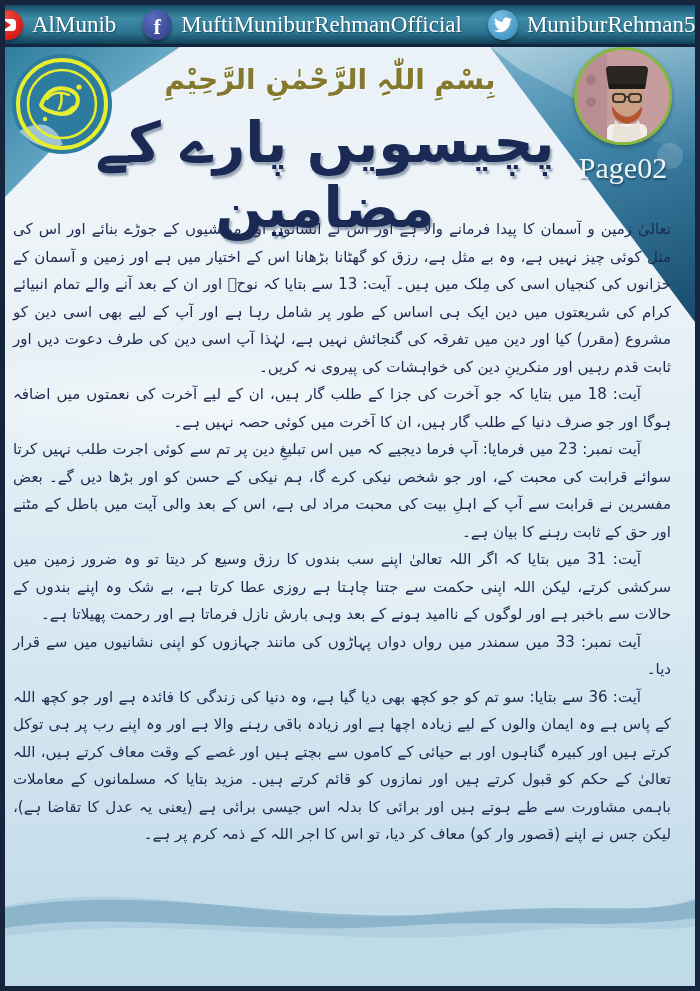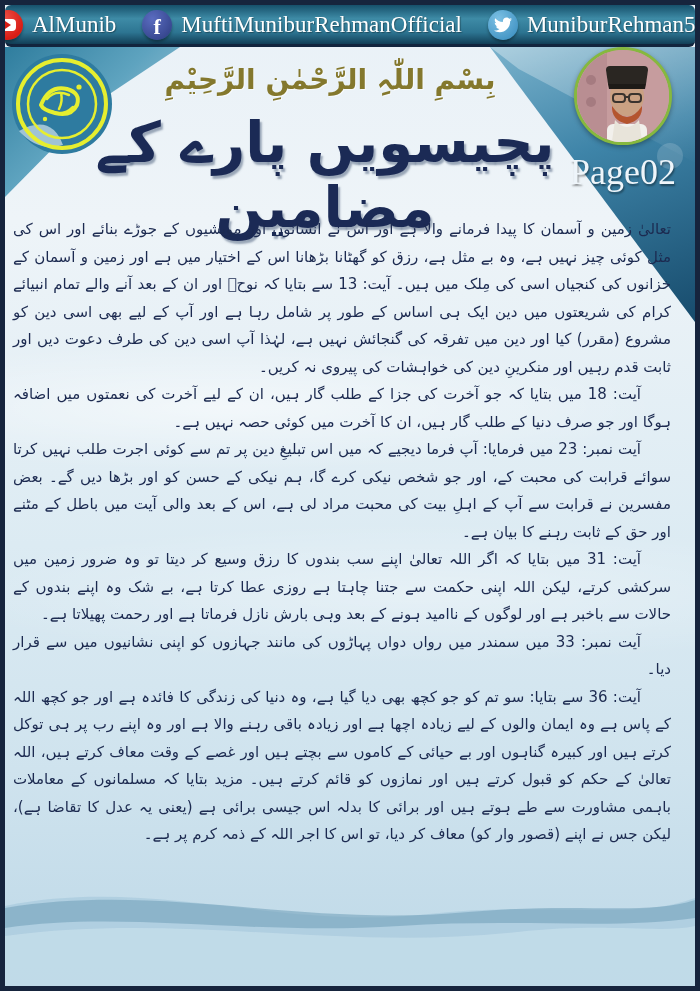--- a/index.html
+++ b/index.html
@@ -20,21 +20,21 @@
       radial-gradient(ellipse 680px 100px at 60% 60%, rgba(255,255,255,.35), rgba(255,255,255,0) 70%),
       linear-gradient(180deg, #e9f1f7 0%, #eef4f8 22%, #dcebf3 55%, #cfe3ee 78%, #bdd8e7 100%);
   }
 
   
   .social-bar {
     position:relative; z-index:5;
     height:42px; width:100%;
     background:linear-gradient(180deg,#16506b 0%, #3e8ba6 35%, #2d7592 70%, #123f57 100%);
     border-bottom:3px solid #12253e;
-    display:flex; align-items:center; justify-content:center; gap:26px;border-radius:6px;
+    display:flex; align-items:center; justify-content:center; gap:26px;
   }
   .social-item { display:flex; align-items:center; gap:9px; cursor:pointer; }
   .social-label {
     color:#fff; font-family:"Liberation Serif", serif; font-size:23px;
     text-shadow:1px 1px 1px rgba(0,0,0,.35);
   }
   .icon-circle {
     width:30px; height:30px; border-radius:50%;
     display:flex; align-items:center; justify-content:center;
     box-shadow:0 2px 3px rgba(0,0,0,.35);
@@ -85,21 +85,21 @@
 
   .photo-wrap { position:absolute; top:0; right:12px; width:120px; z-index:3; text-align:center; }
   .photo-ring {
     width:98px; height:98px; border-radius:50%; margin:0 auto;
     border:3px solid #86b83f;
     overflow:hidden; background:#c9a0a0;
     box-shadow:0 2px 5px rgba(0,0,0,.35);
   }
   .page-label {
     margin-top:6px; color:#eef5fa; font-family:"Liberation Serif", serif;
-    font-size:36px; text-shadow:1px 2px 2px rgba(0,0,0,.4);
+    font-size:30px; text-shadow:1px 2px 2px rgba(0,0,0,.4);
   }
 
   
   .body-text {
     position:relative; z-index:2;
     direction:rtl; text-align:justify;
     padding:6px 24px 0 8px;
     color:#1c2a50;
     font-size:15px; line-height:27.5px;
   }

